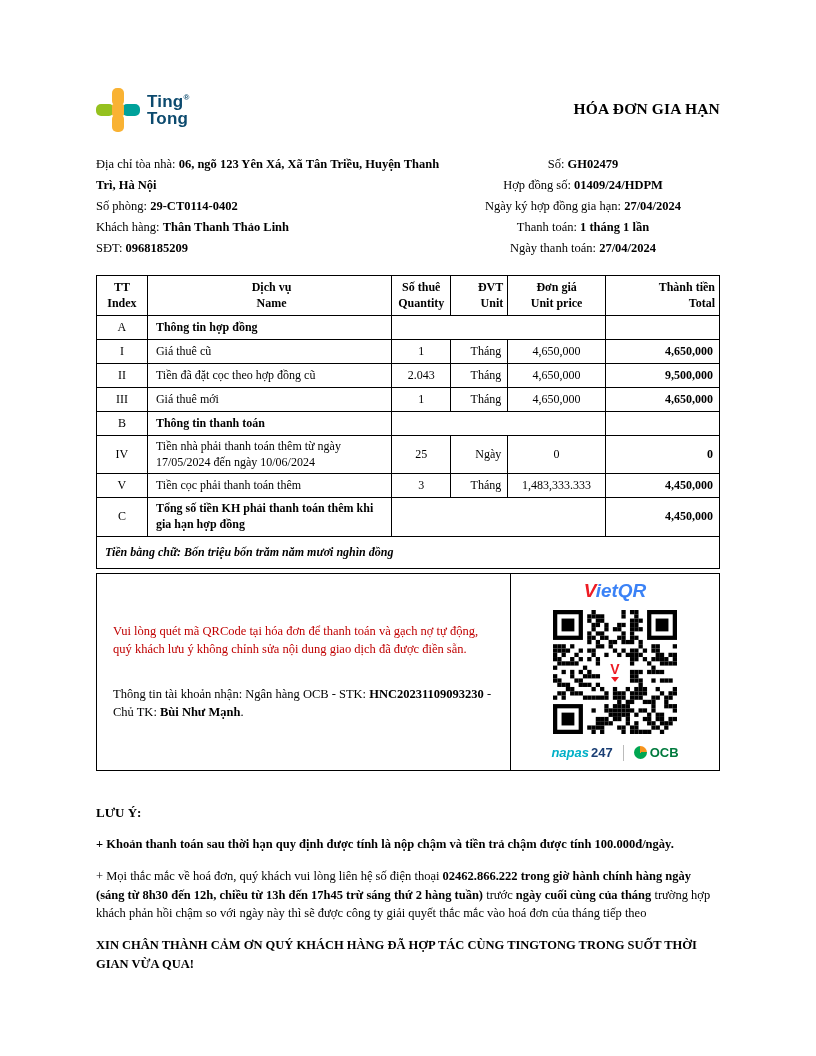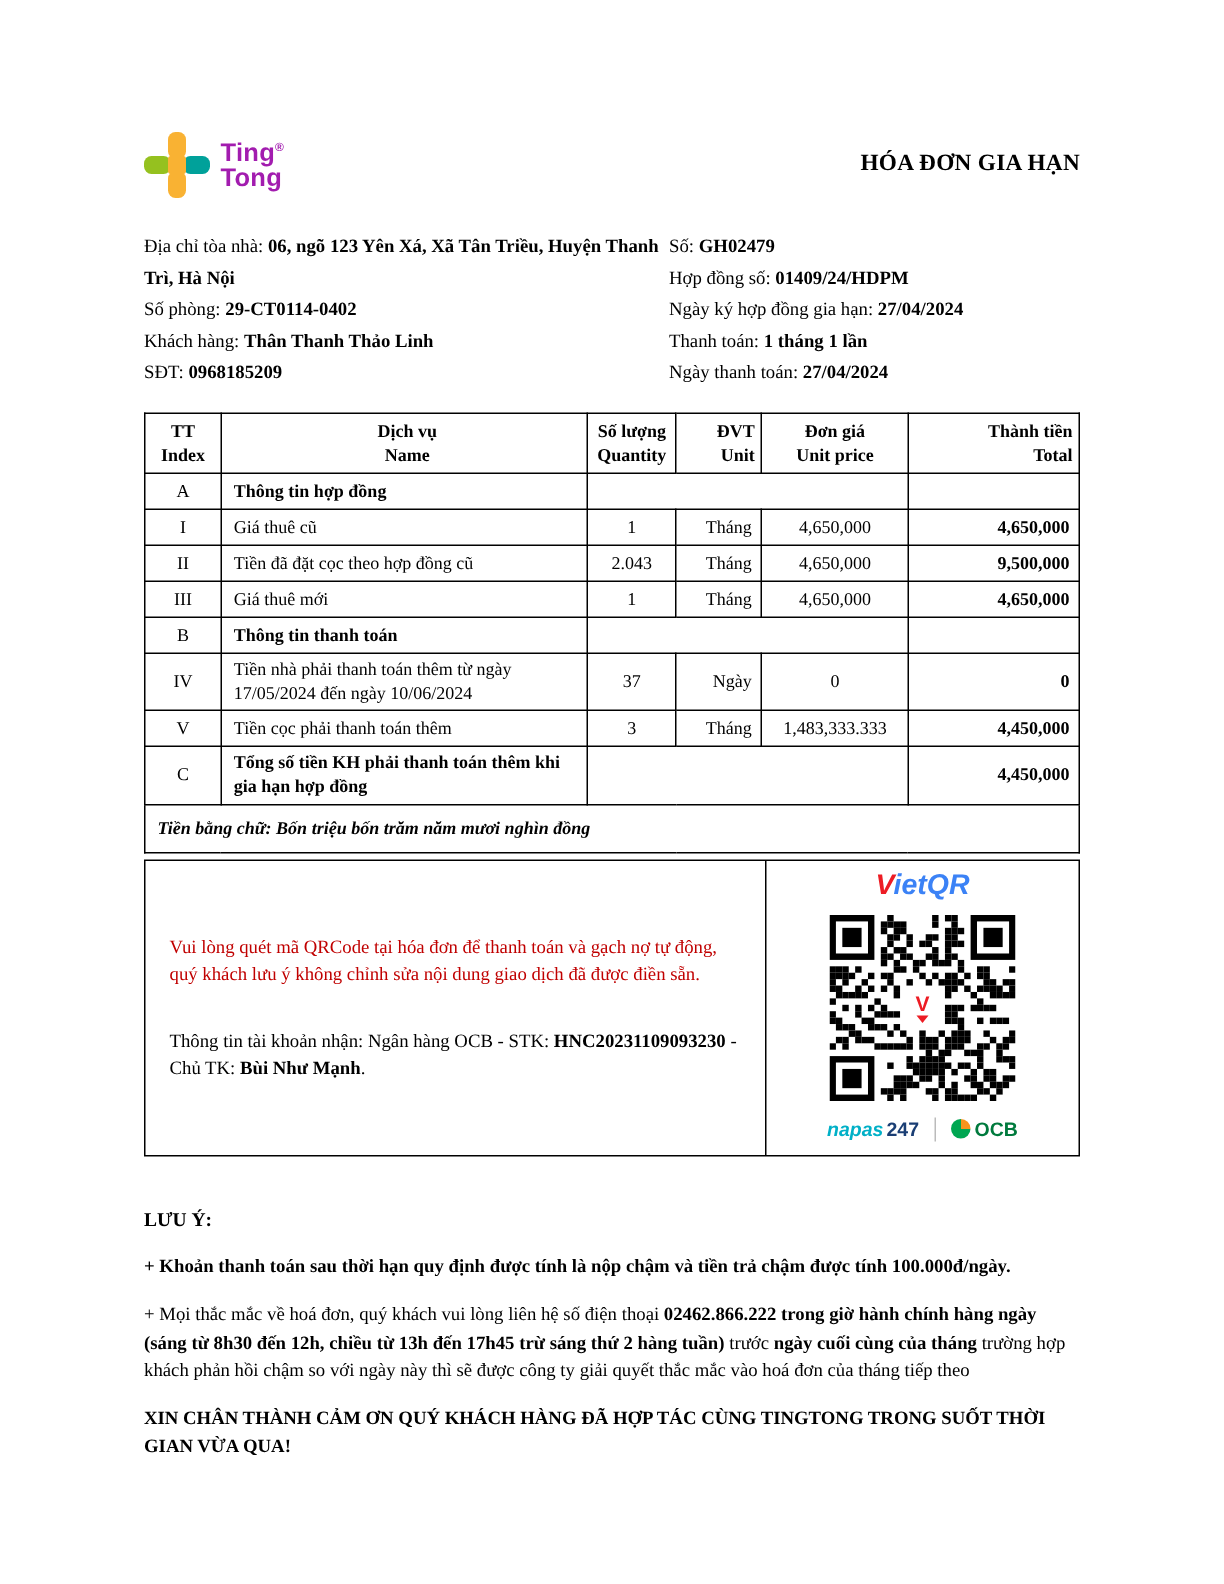--- a/index.html
+++ b/index.html
@@ -9,28 +9,28 @@
     font-family:"Liberation Serif", serif;
     color:#000; font-size:12.5px;
     position:relative; overflow:hidden;
   }
   .page { padding:88px 96px 0 96px; width:816px; }
 
   
   .hdr { display:flex; justify-content:space-between; align-items:flex-start; }
   .logo { display:flex; align-items:center; gap:7px; }
   .logo-icon { width:44px; height:44px; position:relative; flex:0 0 auto; }
-  .logo-text { font-family:"Liberation Sans", sans-serif; font-weight:bold; color:#a21caf; font-size:17px; line-height:1.0; letter-spacing:.2px; }
+  .logo-text { font-family:"Liberation Sans", sans-serif; font-weight:bold; color:#0c4a6e; font-size:17px; line-height:1.0; letter-spacing:.2px; }
   .logo-text sup { font-size:8px; }
   .doc-title { font-weight:bold; font-size:15.5px; margin-top:12px; letter-spacing:.2px; }
 
   
   .info { display:flex; justify-content:space-between; margin-top:22px; line-height:1.68; }
   .info-left { width:350px; }
-  .info-right { flex:1; text-align:left; }
+  .info-right { flex:1; text-align:center; }
   .b { font-weight:bold; }
 
   
   table { width:100%; border-collapse:collapse; margin-top:16px; font-size:12px; }
   th, td { border:1px solid #000; padding:3px 6px; vertical-align:middle; }
   th { font-weight:bold; text-align:center; padding:4px 4px; line-height:1.3; }
   td { height:24px; }
   .c-tt   { text-align:center; width:50px; }
   .c-name { text-align:left;  width:240px; padding-left:8px; line-height:1.3; }
   .c-qty  { text-align:center; width:58px; }
@@ -115,21 +115,21 @@
       <tr>
         <th class="c-tt">
             <div>TT</div>
             <div>Index</div>
           </th>
         <th class="c-name" style="text-align:center">
             <div>Dịch vụ</div>
             <div>Name</div>
           </th>
         <th class="c-qty">
-            <div>Số lượng</div>
+            <div>Số thuê</div>
             <div>Quantity</div>
           </th>
         <th class="c-unit">
             <div>ĐVT</div>
             <div>Unit</div>
           </th>
         <th class="c-price">
             <div>Đơn giá</div>
             <div>Unit price</div>
           </th>
@@ -172,21 +172,21 @@
       </tr>
       <tr>
         <td class="c-tt">B</td>
         <td class="c-name b">Thông tin thanh toán</td>
         <td colspan="3"></td>
         <td class="c-total"></td>
       </tr>
       <tr>
         <td class="c-tt">IV</td>
         <td class="c-name">Tiền nhà phải thanh toán thêm từ ngày 17/05/2024 đến ngày 10/06/2024</td>
-        <td class="c-qty">37</td>
+        <td class="c-qty">25</td>
         <td class="c-unit">Ngày</td>
         <td class="c-price">0</td>
         <td class="c-total">0</td>
       </tr>
       <tr>
         <td class="c-tt">V</td>
         <td class="c-name">Tiền cọc phải thanh toán thêm</td>
         <td class="c-qty">3</td>
         <td class="c-unit">Tháng</td>
         <td class="c-price">1,483,333.333</td>

